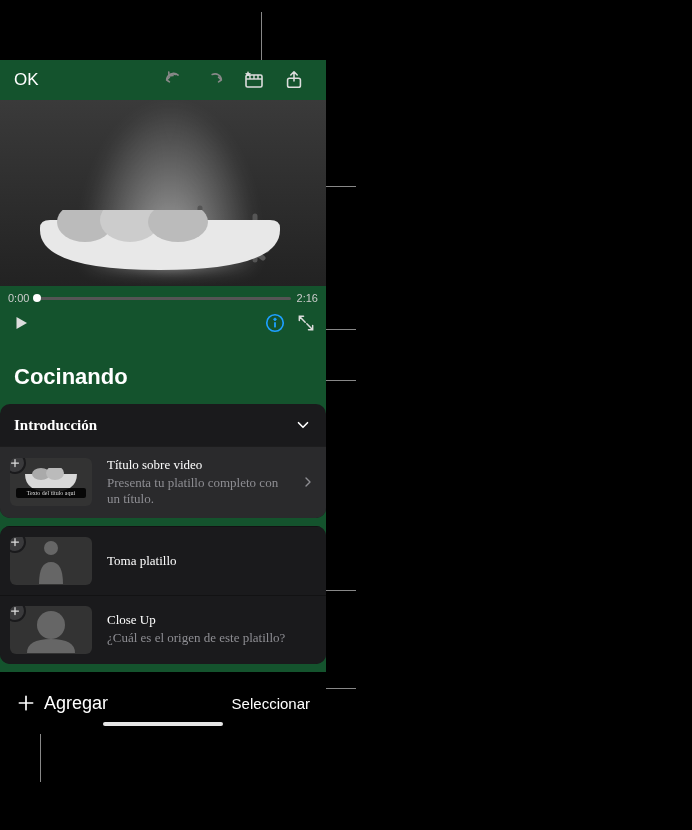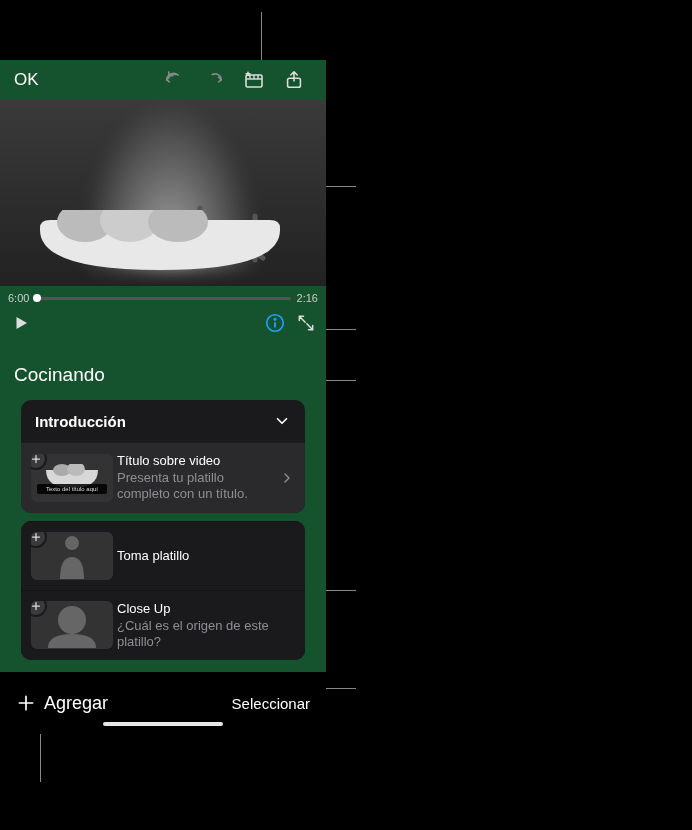--- a/index.html
+++ b/index.html
@@ -103,46 +103,46 @@
     padding: 8px 10px 10px 10px;
     gap: 10px;
   }
   .play-btn { width: 22px; height: 22px; display:flex; align-items:center; justify-content:center; }
   .playrow .spacer { flex:1; }
   .info-btn svg circle { stroke:#1ea0ff; }
 
   
   .proj-title {
     padding: 20px 14px 14px 14px;
-    font-size: 19px;
-    font-weight: 400;
-  }
-
-  
-  .sections { padding: 0 21px; }
+    font-size: 22px;
+    font-weight: 700;
+  }
+
+  
+  .sections { padding: 0 0; font-family: Liberation Serif, serif; }
   .section-card {
     background: #1a1a1c;
     border-radius: 10px;
     margin-bottom: 8px;
     overflow: hidden;
   }
   .section-header {
     display: flex;
     align-items: center;
     justify-content: space-between;
     padding: 12px 14px;
     font-size: 15px;
     font-weight: 600;
   }
   .chevron { width: 18px; height: 18px; }
   .shot {
     display: flex;
     align-items: center;
     padding: 10px 10px;
-    gap: 4px;
+    gap: 15px;
     background: #2a2a2c;
     border-top: 1px solid rgba(0,0,0,0.3);
   }
   .shot.dark { background: #1a1a1c; }
   .thumb {
     width: 82px;
     height: 48px;
     background: #333;
     border-radius: 6px;
     position: relative;
@@ -278,21 +278,21 @@
       <svg viewBox="0 0 260 70">
         <path d="M10 20 Q10 60 130 60 Q250 60 250 20 L250 18 Q250 10 240 10 L20 10 Q10 10 10 18 Z" fill="#e8e8e8"></path>
         <ellipse cx="55" cy="12" rx="28" ry="20" fill="#bbb"></ellipse>
         <ellipse cx="100" cy="10" rx="30" ry="22" fill="#ccc"></ellipse>
         <ellipse cx="148" cy="12" rx="30" ry="20" fill="#bbb"></ellipse>
       </svg>
     </div>
   </div>
 
   <div class="scrubber">
-    <span>6:00</span>
+    <span>0:00</span>
     <div class="track">
       <div class="handle"></div>
     </div>
     <span>2:16</span>
   </div>
 
   <div class="playrow">
     <div class="play-btn">
       <svg width="18" height="18" viewBox="0 0 24 24">
         <path d="M6 4l14 8-14 8z" fill="#ddd"></path>

